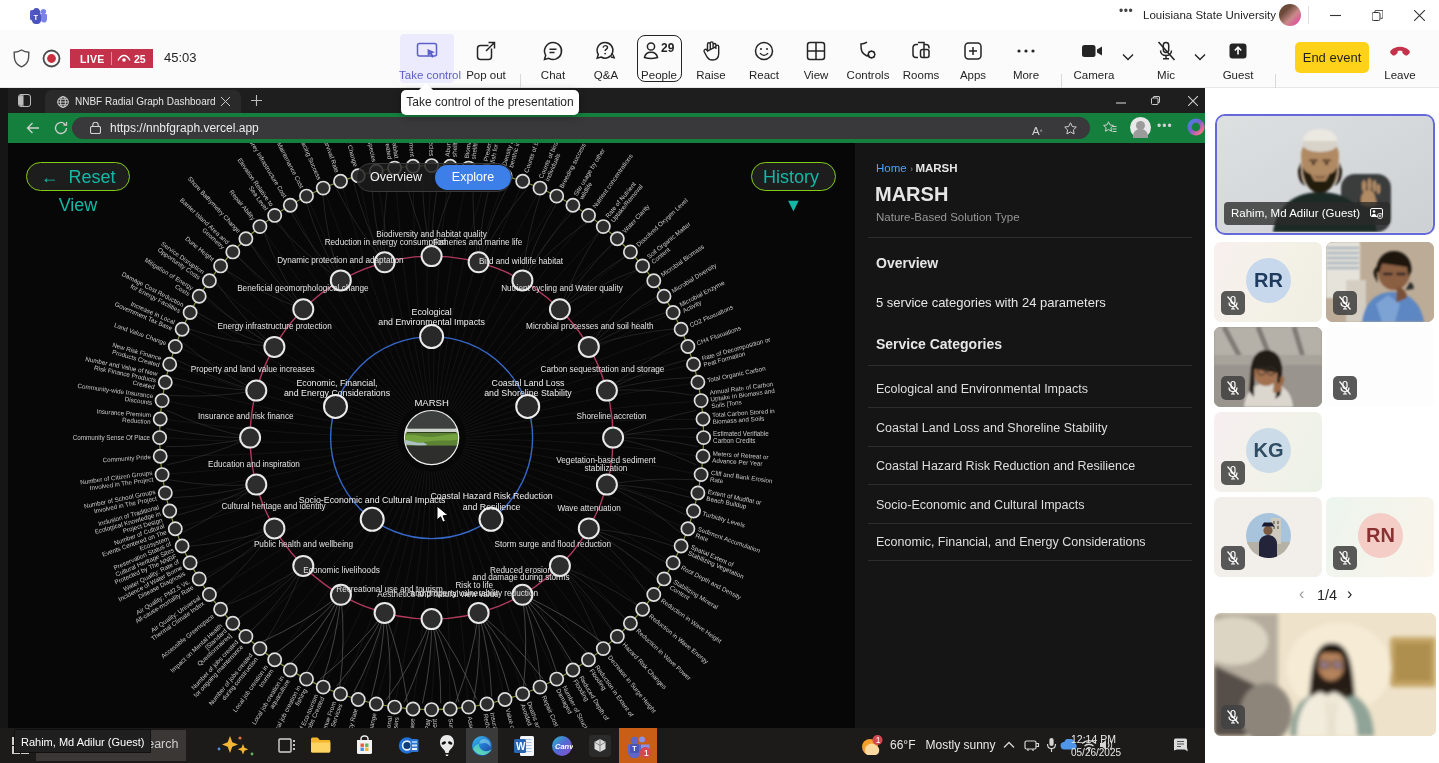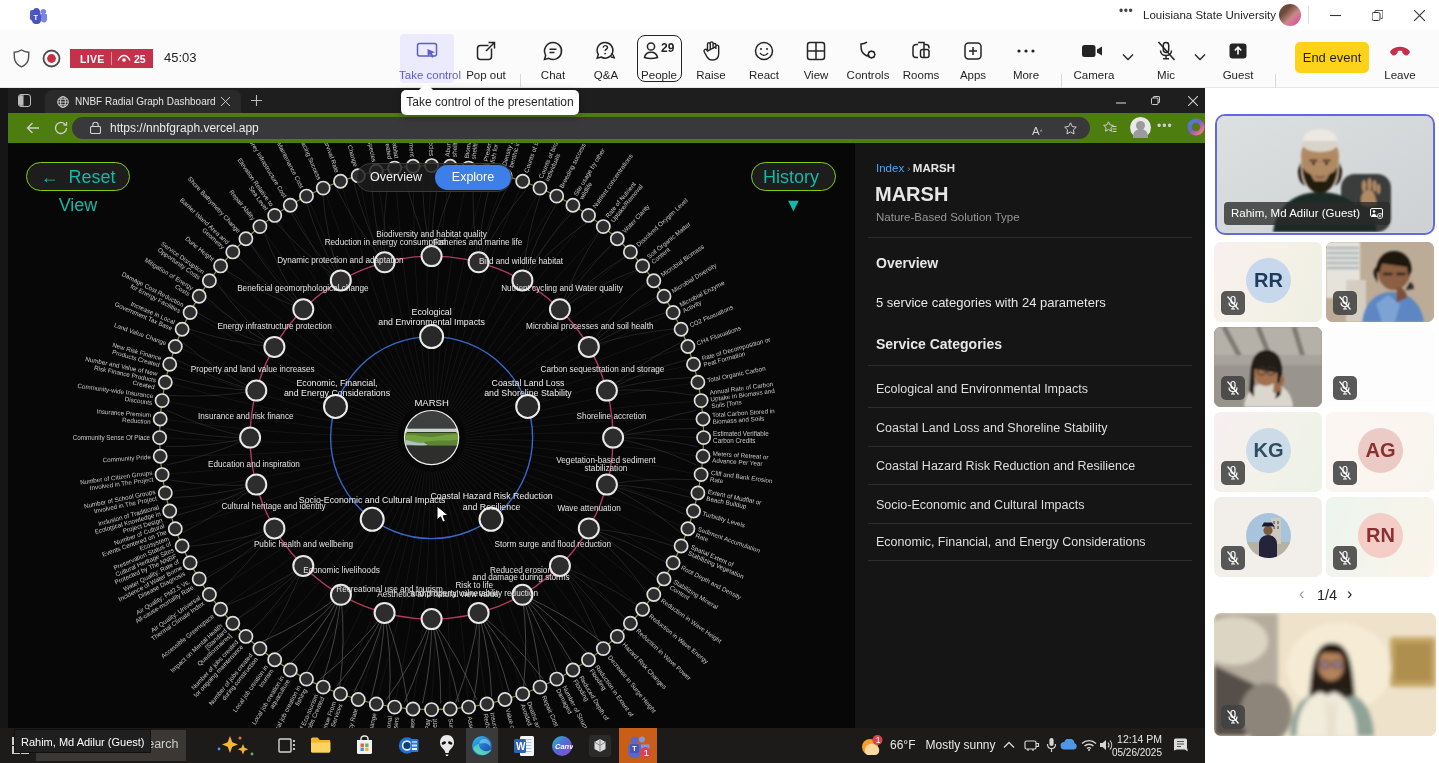--- a/index.html
+++ b/index.html
@@ -27,21 +27,21 @@
 #tooltip:before { content:''; position:absolute; left:20px; top:-5px; width:10px; height:10px;
   background:#fff; transform:rotate(45deg); }
 
 
 #desktop { left:0; top:88px; width:1205px; height:675px; background:#161616; }
 
 
 #tabbar { left:8px; top:0; width:1197px; height:25px; background:#1f1e1f; }
 #tab { left:37px; top:2px; width:196px; height:23px; background:#2b2a2b; border-radius:7px 7px 0 0;
   color:#e6e6e6; font-size:10px; line-height:23px; }
-#urlbar { left:8px; top:25px; width:1197px; height:30px; background:#4d7c0f; }
+#urlbar { left:8px; top:25px; width:1197px; height:30px; background:#15803d; }
 #urlpill { left:64px; top:4px; width:1018px; height:22px; background:#39383a; border-radius:11px;
   color:#ececec; font-size:12px; line-height:22px; }
 #content { left:8px; top:55px; width:1197px; height:585px; background:#070707; overflow:hidden;}
 
 
 .dpill { position:absolute; background:rgba(32,32,32,.92); border:1px solid #84cc16; border-radius:15px;
   color:#14b8a6; font-size:18px; text-align:center; z-index:5;}
 #segm { left:348px; top:20px; width:156px; height:29px; background:rgba(28,28,28,.82); border:1px solid #3a3a3a; border-radius:15px; z-index:5; position:absolute;}
 #explore { position:absolute; left:78px; top:1px; width:76px; height:25px; background:#3d7fe8; border-radius:13px;
   color:#fff; font-size:12.5px; line-height:25px; text-align:center;}
@@ -1052,21 +1052,21 @@
           <div class="ovw">Overview</div>
           <div id="explore">Explore</div>
         </div>
       <div class="dpill" style="left:743px;top:19px;width:85px;height:29px;line-height:28px;">History&nbsp; ▼</div>
 
       <svg class="abs" style="left:428px;top:362px;z-index:8" width="13" height="19" viewBox="0 0 13 19">
           <path d="M1 1l0 14 3.6-3.2 2.2 5.4 2.6-1.1-2.3-5.3 5-.5z" fill="#fff" stroke="#000" stroke-width="1"></path>
         </svg>
 
       <div id="panel" class="abs">
-        <div class="abs" style="left:21px;top:19px;font-size:11.5px;"><span style="color:#4da3ff;">Index</span> <span style="color:#8a8a8a;font-size:9px;"> › </span> <b>MARSH</b></div>
+        <div class="abs" style="left:21px;top:19px;font-size:11.5px;"><span style="color:#4da3ff;">Home</span> <span style="color:#8a8a8a;font-size:9px;"> › </span> <b>MARSH</b></div>
         <div class="abs" style="left:20px;top:40px;font-size:20px;font-weight:bold;">MARSH</div>
         <div class="abs" style="left:21px;top:68px;font-size:11.5px;color:#979797;">Nature-Based Solution Type</div>
         <div class="hr" style="top:94px;"></div>
         <div class="abs" style="left:21px;top:112px;font-size:14px;font-weight:bold;">Overview</div>
         <div class="abs" style="left:21px;top:152px;font-size:13px;">5 service categories with 24 parameters</div>
         <div class="abs" style="left:21px;top:193px;font-size:14px;font-weight:bold;">Service Categories</div>
         <div class="hr" style="top:222px;"></div>
         <div class="abs" style="left:21px;top:239px;font-size:12.5px;color:#dedede;">Ecological and Environmental Impacts</div>
         <div class="hr" style="top:264px;"></div>
         <div class="abs" style="left:21px;top:278px;font-size:12.5px;color:#dedede;">Coastal Land Loss and Shoreline Stability</div>
@@ -1204,21 +1204,21 @@
           <path d="M4.5 10.5a3.8 3.8 0 0 1-.3-7.6 5.4 5.4 0 0 1 10.4 1.4 3.2 3.2 0 0 1-.7 6.2z" fill="#4f96e8"></path>
         </svg>
 <svg class="abs" style="left:1081px;top:11px" width="16" height="12" viewBox="0 0 16 12">
           <path d="M1 4.5a10 10 0 0 1 14 0M3.5 7a6.6 6.6 0 0 1 9 0M6 9.4a3.3 3.3 0 0 1 4 0" fill="none" stroke="#d5d5d5" stroke-width="1.3"></path>
           <circle cx="8" cy="11" r="1" fill="#d5d5d5"></circle>
         </svg>
 <svg class="abs" style="left:1099px;top:10px" width="15" height="14" viewBox="0 0 15 14">
           <path d="M1 5h2.5L7 2v10L3.5 9H1z" fill="#d5d5d5"></path>
           <path d="M9 4.5a4 4 0 0 1 0 5M11 2.5a7 7 0 0 1 0 9" fill="none" stroke="#d5d5d5" stroke-width="1.1"></path>
         </svg>
-<div class="abs" style="left:1108px;top:5px;width:54px;text-align:right;font-size:10.5px;color:#e8e8e8;line-height:12.5px;">12:14 PM<br><span style="font-size:10px;">05/26/2025</span></div>
+<div class="abs" style="left:1071px;top:5px;width:54px;text-align:left;font-size:10.5px;color:#e8e8e8;line-height:12.5px;">12:14 PM<br><span style="font-size:10px;">05/26/2025</span></div>
 <svg class="abs" style="left:1172px;top:9px" width="18" height="17" viewBox="0 0 18 17">
           <path d="M2 13.5V3a1.5 1.5 0 0 1 1.5-1.5h10A1.5 1.5 0 0 1 15 3v8a1.5 1.5 0 0 1-1.5 1.5H5z" fill="#ddd"></path>
           <path d="M5 4.5h7M5 7h7M5 9.5h4" stroke="#555" stroke-width="1"></path>
           <path d="M15.5 14.5l-3.5-3h3.5z" fill="#ddd"></path>
         </svg>
 
     </div>
   </div>
 
   <div id="tooltip" class="abs">Take control of the presentation</div>
@@ -1341,28 +1341,20 @@
 </div>
 
 <div class="tile" style="left:9px;top:324px;width:108px;height:80px;background:linear-gradient(115deg,#f7eef1 0%,#f2f2e9 55%,#ecf2e7 100%);">
   <div class="initial" style="left:32px;top:16px;width:45px;height:45px;background:#ccdbe8;color:#2e4d62;font-size:20px;line-height:45px;">KG</div>
   <div class="mute"><svg width="16" height="16" viewBox="0 0 16 16">
             <rect x="6" y="1.5" width="4" height="7" rx="2" fill="none" stroke="#fff" stroke-width="1.2"></rect>
             <path d="M4 7.5c0 2.4 1.7 4 4 4s4-1.6 4-4M8 11.5V14M6 14h4" fill="none" stroke="#fff" stroke-width="1.2"></path>
             <path d="M2.5 1.5l11 13" stroke="#fff" stroke-width="1.2"></path>
           </svg></div>
 </div>
-<div class="tile" style="left:121px;top:324px;width:108px;height:80px;background:linear-gradient(115deg,#fbf6f1 0%,#f8f4ee 100%);">
-  <div class="initial" style="left:32px;top:16px;width:45px;height:45px;background:#eccac6;color:#8a3030;font-size:20px;line-height:45px;">AG</div>
-  <div class="mute"><svg width="16" height="16" viewBox="0 0 16 16">
-            <rect x="6" y="1.5" width="4" height="7" rx="2" fill="none" stroke="#fff" stroke-width="1.2"></rect>
-            <path d="M4 7.5c0 2.4 1.7 4 4 4s4-1.6 4-4M8 11.5V14M6 14h4" fill="none" stroke="#fff" stroke-width="1.2"></path>
-            <path d="M2.5 1.5l11 13" stroke="#fff" stroke-width="1.2"></path>
-          </svg></div>
-</div>
 
 <div class="tile" style="left:9px;top:409px;width:108px;height:80px;background:#f2efeb;">
   <svg class="abs" style="left:32px;top:16px;border-radius:50%;" width="45" height="45" viewBox="0 0 45 45">
     <rect width="45" height="32" fill="#a8c4dc"></rect>
     <rect y="29" width="45" height="16" fill="#b5b1a4"></rect>
     <rect x="25" y="5" width="10" height="26" fill="#cdc9be"></rect>
     <rect x="27" y="8" width="2" height="3" fill="#8a8678"></rect>
           <rect x="31" y="8" width="2" height="3" fill="#8a8678"></rect>
     <rect x="27" y="13" width="2" height="3" fill="#8a8678"></rect>
           <rect x="31" y="13" width="2" height="3" fill="#8a8678"></rect>

